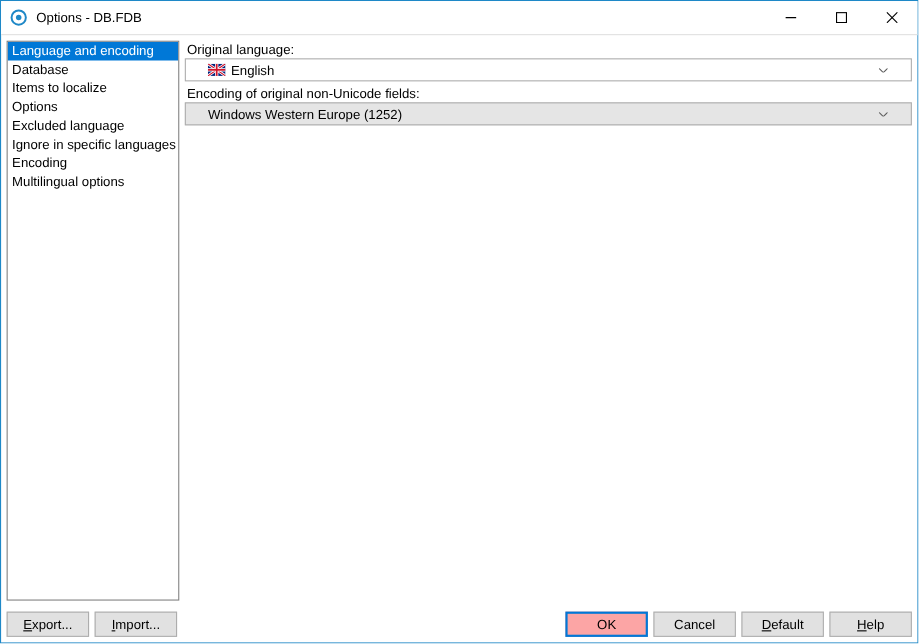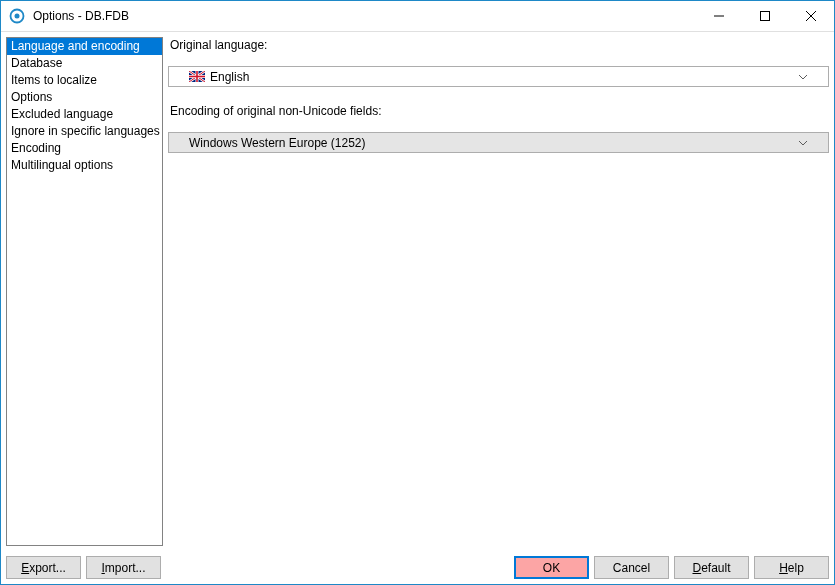--- a/index.html
+++ b/index.html
@@ -74,21 +74,21 @@
     white-space: nowrap;
   }
   .sidebar-item.selected {
     background: #0078d7;
     color: #fff;
   }
   .main {
     flex: 1;
     display: flex;
     flex-direction: column;
-    gap: 14px;
+    gap: 1px;
   }
   .field-label {
     font-size: 12px;
     padding: 1px 2px 0 2px;
   }
   .combo {
     height: 21px;
     border: 1px solid #adadad;
     background: #fff;
     display: flex;

